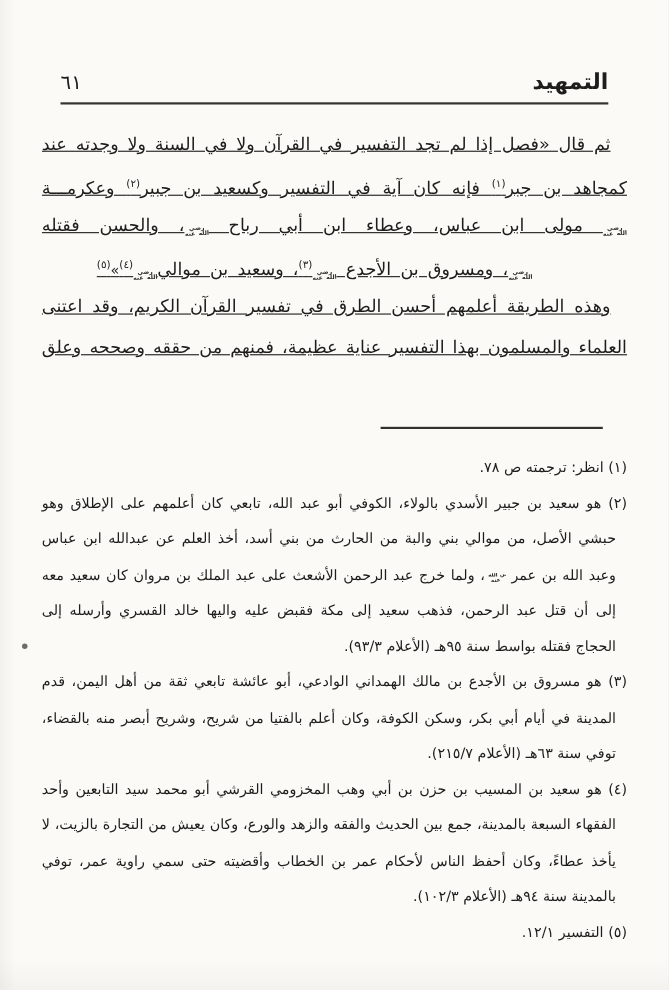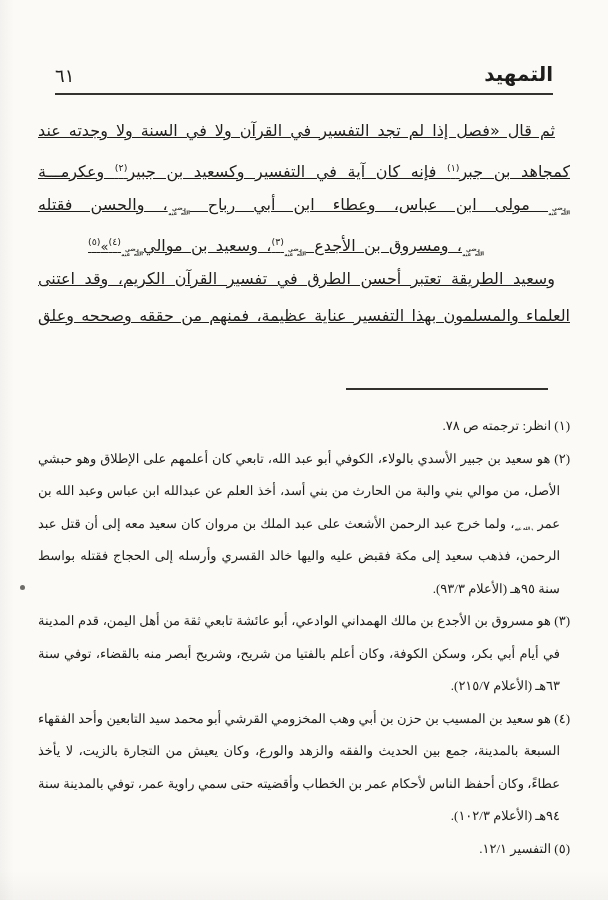--- a/index.html
+++ b/index.html
@@ -45,21 +45,20 @@
     font-size:5.5px;line-height:4.6px;font-weight:bold;
     text-align:center;vertical-align:-5px;
     color:#2a2926;transform:rotate(-3deg);
     overflow:hidden;max-height:15px;
   }
   .orn-sm{width:19px;font-size:5px;vertical-align:-4px;}
   
   .fns{
     position:absolute;top:388px;right:38px;left:38px;
     font-size:13px;
-    font-family:Liberation Serif, serif;
   }
   .fnsep{
     width:202px;height:2px;background:#33312d;
     margin:0 22px 20px auto;
   }
   .fn{
     margin:0;
     line-height:32.5px;
     text-align:justify;
     padding-right:10px;text-indent:-10px;
@@ -78,21 +77,21 @@
   <div class="header">
     <div class="title">التمهيد</div>
     <div class="pagenum">٦١</div>
   </div>
 
   <div class="body">
     <div class="bline indent"><span>ثم قال «فصل إذا لم تجد التفسير في القرآن ولا في السنة ولا وجدته عند</span></div>
     <div class="bline"><span>كمجاهد بن جبر</span><span class="sup">(١)</span><span> فإنه كان آية في التفسير وكسعيد بن جبير</span><span class="sup">(٢)</span><span> وعكرمـــة</span></div>
     <div class="bline"><span class="orn">رضي الله عنه</span><span> مولى ابن عباس، وعطاء ابن أبي رباح </span><span class="orn">رضي الله عنه</span><span>، والحسن فقتله</span></div>
     <div class="bline closing"><span class="orn">رضي الله عنه</span><span>، ومسروق بن الأجدع </span><span class="orn">رضي الله عنه</span><span class="sup">(٣)</span><span>، وسعيد بن موالي</span><span class="orn">رضي الله عنه</span><span class="sup">(٤)</span><span class="quotemark">»</span><span class="sup">(٥)</span></div>
-    <div class="bline indent"><span>وسعيد الطريقة تعتبر أحسن الطرق في تفسير القرآن الكريم، وقد اعتنى</span></div>
+    <div class="bline indent"><span>وهذه الطريقة أعلمهم أحسن الطرق في تفسير القرآن الكريم، وقد اعتنى</span></div>
     <div class="bline"><span>العلماء والمسلمون بهذا التفسير عناية عظيمة، فمنهم من حققه وصححه وعلق</span></div>
   </div>
 
   <div class="fns">
     <div class="fnsep"></div>
     <p class="fn"><span>(١) انظر: ترجمته ص ٧٨.</span></p>
     <p class="fn"><span>(٢) هو سعيد بن جبير الأسدي بالولاء، الكوفي أبو عبد الله، تابعي كان أعلمهم على الإطلاق وهو حبشي الأصل، من موالي بني والبة من الحارث من بني أسد، أخذ العلم عن عبدالله ابن عباس وعبد الله بن عمر </span><span class="orn orn-sm">رضي الله عنه</span><span>، ولما خرج عبد الرحمن الأشعث على عبد الملك بن مروان كان سعيد معه إلى أن قتل عبد الرحمن، فذهب سعيد إلى مكة فقبض عليه واليها خالد القسري وأرسله إلى الحجاج فقتله بواسط سنة ٩٥هـ (الأعلام ٩٣/٣).</span></p>
     <p class="fn"><span>(٣) هو مسروق بن الأجدع بن مالك الهمداني الوادعي، أبو عائشة تابعي ثقة من أهل اليمن، قدم المدينة في أيام أبي بكر، وسكن الكوفة، وكان أعلم بالفتيا من شريح، وشريح أبصر منه بالقضاء، توفي سنة ٦٣هـ (الأعلام ٢١٥/٧).</span></p>
     <p class="fn"><span>(٤) هو سعيد بن المسيب بن حزن بن أبي وهب المخزومي القرشي أبو محمد سيد التابعين وأحد الفقهاء السبعة بالمدينة، جمع بين الحديث والفقه والزهد والورع، وكان يعيش من التجارة بالزيت، لا يأخذ عطاءً، وكان أحفظ الناس لأحكام عمر بن الخطاب وأقضيته حتى سمي راوية عمر، توفي بالمدينة سنة ٩٤هـ (الأعلام ١٠٢/٣).</span></p>
     <p class="fn"><span>(٥) التفسير ١٢/١.</span></p>

